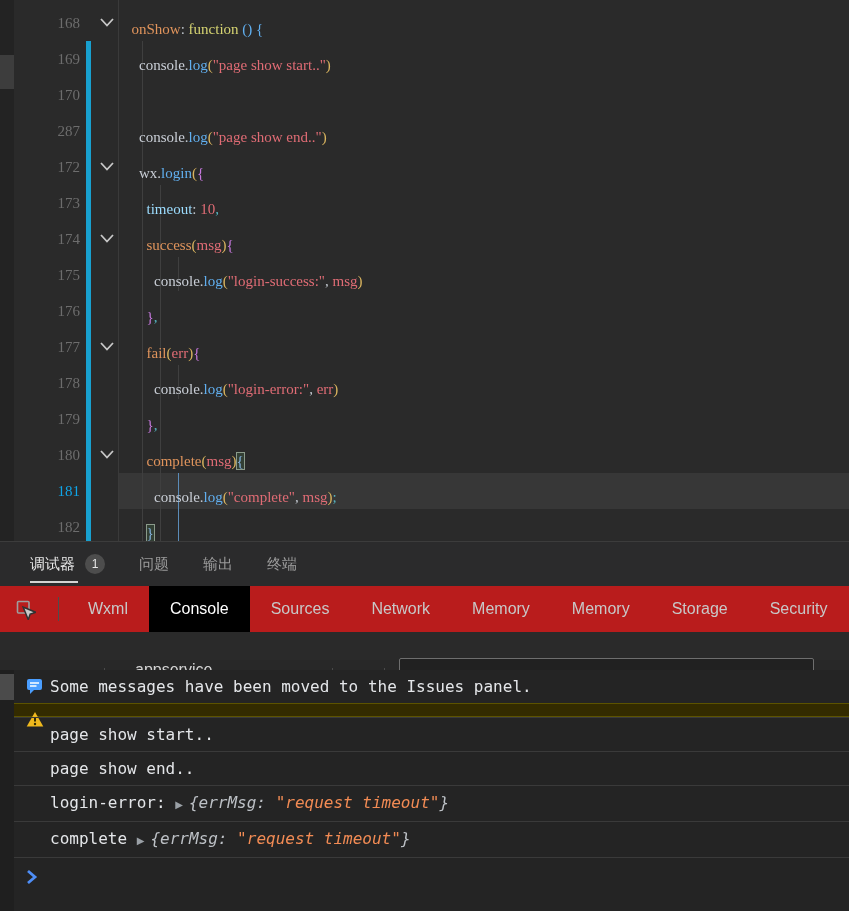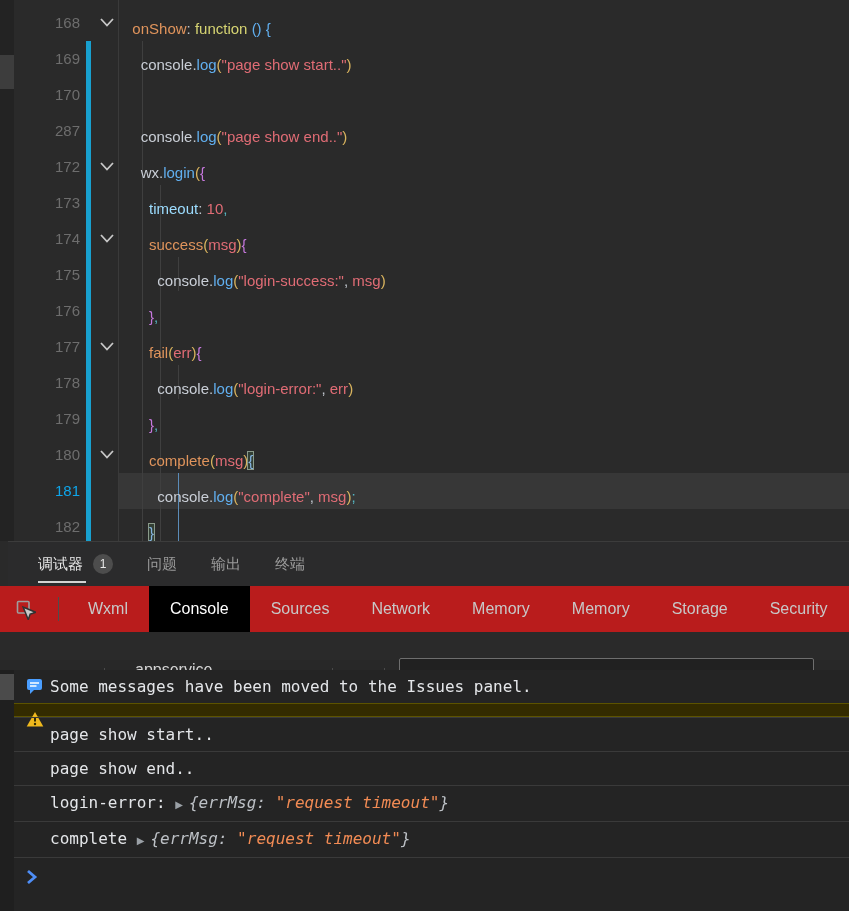--- a/index.html
+++ b/index.html
@@ -7,21 +7,21 @@
   .screen { position:relative; width:849px; height:911px; overflow:hidden; background:#2a2a2a; }
 
   
   .left-strip-editor { position:absolute; left:0; top:0; width:14px; height:541px; background:#232323; }
   .strip-thumb-top { position:absolute; left:0; top:55px; width:14px; height:34px; background:#3d3d3d; }
   .left-strip-console { position:absolute; left:0; top:670px; width:14px; height:241px; background:#1f1f1f; }
   .strip-thumb-console { position:absolute; left:0; top:4px; width:14px; height:26px; background:#4b4b4b; }
 
   
   .editor { position:absolute; left:14px; top:0; right:0; height:541px; background:#2a2a2a;
-            font-family:Liberation Sans, sans-serif; font-size:15px; line-height:36px; }
+            font-family:Liberation Serif, serif; font-size:15px; line-height:36px; }
   .gutter { position:absolute; left:0; top:5px; width:66px; text-align:right; color:#6d6d6d; }
   .gutter .num { height:36px; }
   .gutter .num.active { color:#0ea5e9; }
   .change-bar { position:absolute; left:72px; top:41px; width:5px; height:500px; background:#18a0cf; }
   .fold-col { position:absolute; left:82px; top:5px; width:22px; }
   .fold-col .fold { height:36px; display:flex; align-items:center; justify-content:center; }
   .gutter-vline { position:absolute; left:104px; top:0; width:1px; height:541px; background:#3a3a3a; }
   .current-line-bg { position:absolute; left:105px; right:0; top:473px; height:36px; background:#373737; }
   .code { position:absolute; left:110px; top:11px; right:0; white-space:pre; }
   .code-line { height:36px; }
@@ -31,21 +31,21 @@
   .tok-teal { color:#56b6c2; } .tok-pun { color:#bfc5cc; }
   .tok-boxed { color:#85b3e0; outline:1px solid #8a9a8a; background:rgba(80,140,90,.22); }
   .guide { position:absolute; width:1px; background:#3f3f3f; }
   .guide.g1 { left:128px; top:41px; height:500px; }
   .guide.g2 { left:146px; top:185px; height:356px; }
   .guide.g3a { left:164px; top:257px; height:34px; }
   .guide.g3b { left:164px; top:365px; height:34px; }
   .guide.active { left:164px; top:473px; height:68px; background:#5b8cb8; width:1px; }
 
   
-  .panel-header { position:absolute; left:8px; top:541px; right:0; height:45px; background:#2b2b2c;
+  .panel-header { position:absolute; left:0; top:541px; right:0; height:45px; background:#2b2b2c;
                   border-top:1px solid #3c3c3c; display:flex; align-items:center; padding-left:30px; }
   .ptab { position:relative; display:flex; align-items:center; margin-right:34px; height:100%;
           font-size:15px; color:#9b9b9b; cursor:default; }
   .ptab.active { color:#e8e8e8; }
   .ptab.active .underline { position:absolute; left:0; bottom:3px; height:2px; width:48px; background:#d4d4d4; }
   .badge { margin-left:10px; width:20px; height:20px; border-radius:50%; background:#4d4d4d;
            color:#e8e8e8; font-size:12px; line-height:20px; text-align:center; }
 
   
   .devtools-tabs { position:absolute; left:0; top:586px; right:0; height:46px; background:#b91c1c;

